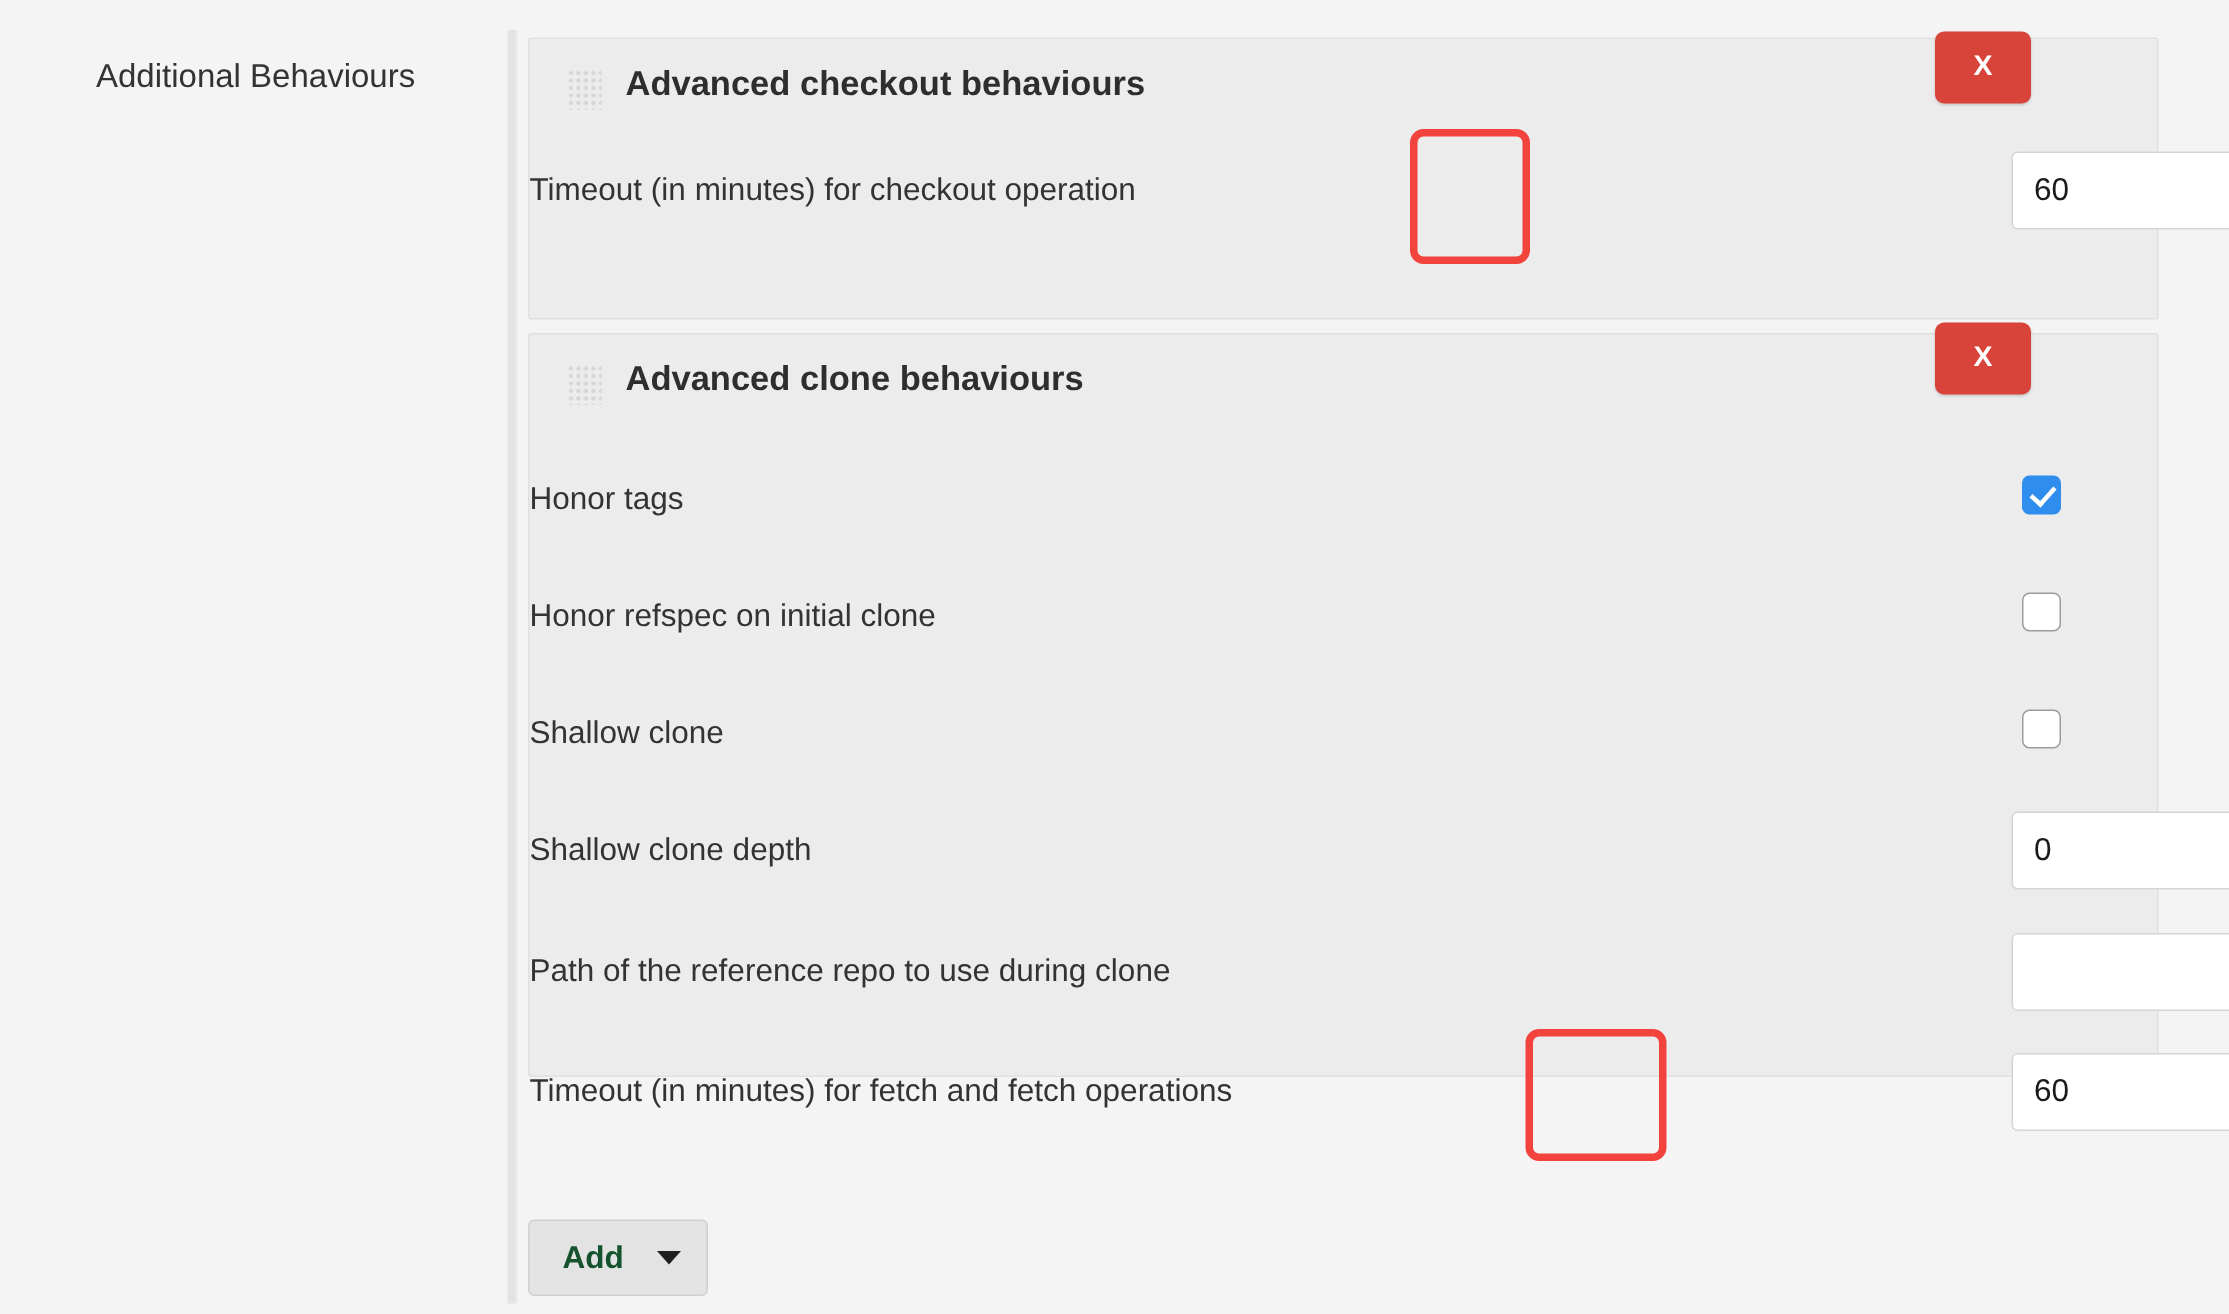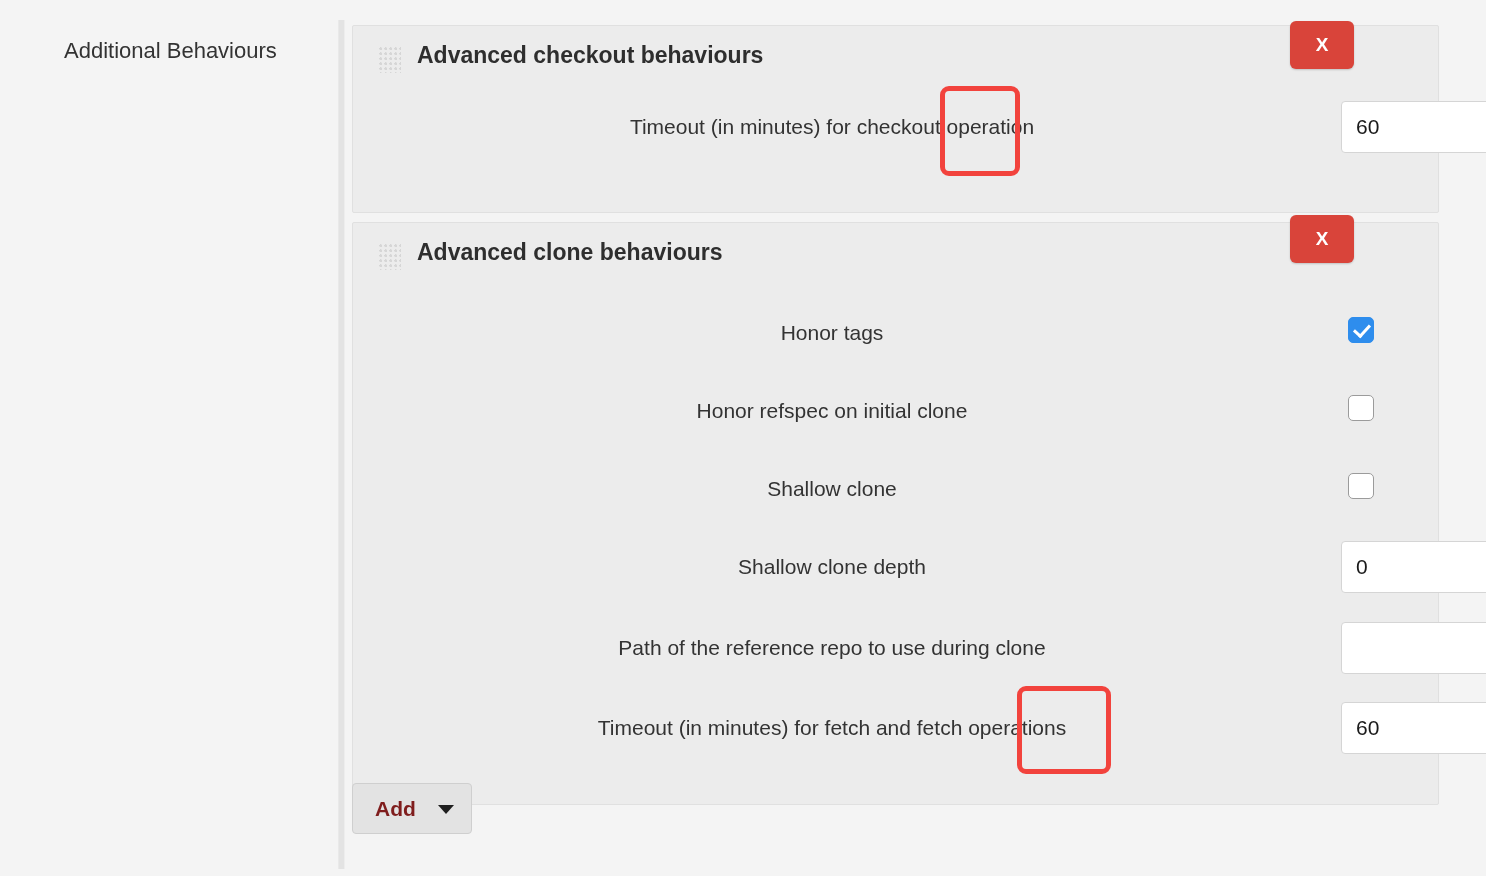--- a/index.html
+++ b/index.html
@@ -55,21 +55,21 @@
   .panel {
     position: absolute;
     left: 312px;
     width: 1087px;
     background: #ececec;
     border: 1px solid #e0e0e0;
     border-radius: 2px;
     box-sizing: border-box;
   }
   .panel.p1 { top: 25px;  height: 188px; }
-  .panel.p2 { top: 222px; height: 583px; }
+  .panel.p2 { top: 222px; height: 496px; }
 
   .panel-head {
     position: absolute;
     left: 0; top: 0;
     height: 62px;
     width: 100%;
   }
   .drag-handle {
     position: absolute;
     left: 26px;
@@ -120,21 +120,21 @@
     position: absolute;
     left: 0;
     width: 100%;
     height: 78px;
   }
   .row-label {
     position: absolute;
     right: auto;
     left: 0;
     width: 958px;
-    text-align: center;
+    text-align: left;
     font-size: 21px;
     line-height: 26px;
     color: #333333;
     white-space: nowrap;
   }
   .row-label > span { display: inline-block; }
 
   .text-input {
     position: absolute;
     left: 988px;
@@ -189,31 +189,31 @@
     pointer-events: none;
     z-index: 15;
   }
   .annot.a1 { left: 900px; top: 86px;  width: 80px; height: 90px; }
   .annot.a2 { left: 977px; top: 686px; width: 94px; height: 88px; }
 
   
   .add-btn {
     position: absolute;
     left: 312px;
-    top: 783px;
+    top: 813px;
     width: 120px;
     height: 51px;
     background: #e3e3e3;
     border: 1px solid #cfcfcf;
     border-radius: 4px;
     box-sizing: border-box;
     font-family: "Liberation Sans", sans-serif;
     font-size: 21px;
     font-weight: bold;
-    color: #7f1d1d;
+    color: #14532d;
     cursor: pointer;
     text-align: left;
     padding: 0 0 0 22px;
     line-height: 49px;
     white-space: nowrap;
   }
   .caret {
     display: inline-block;
     width: 0; height: 0;
     border-left: 8px solid transparent;

